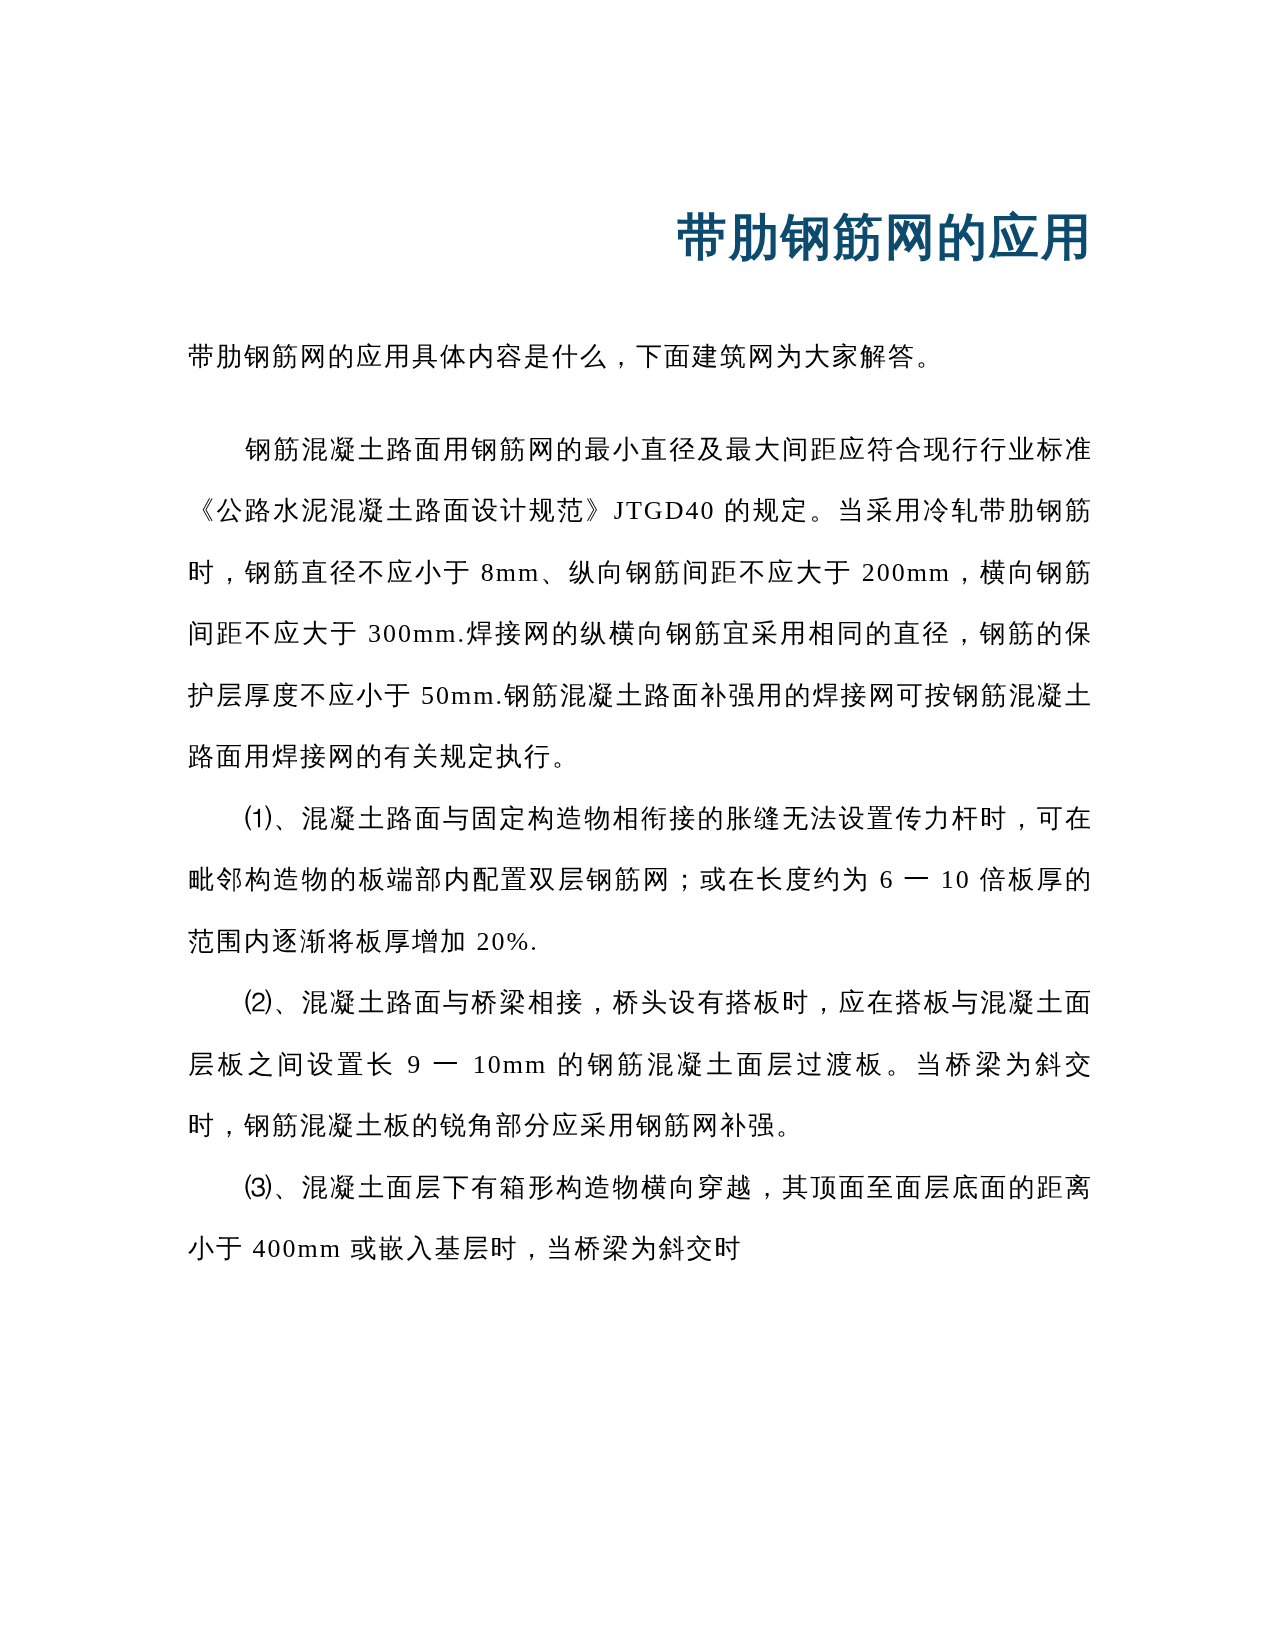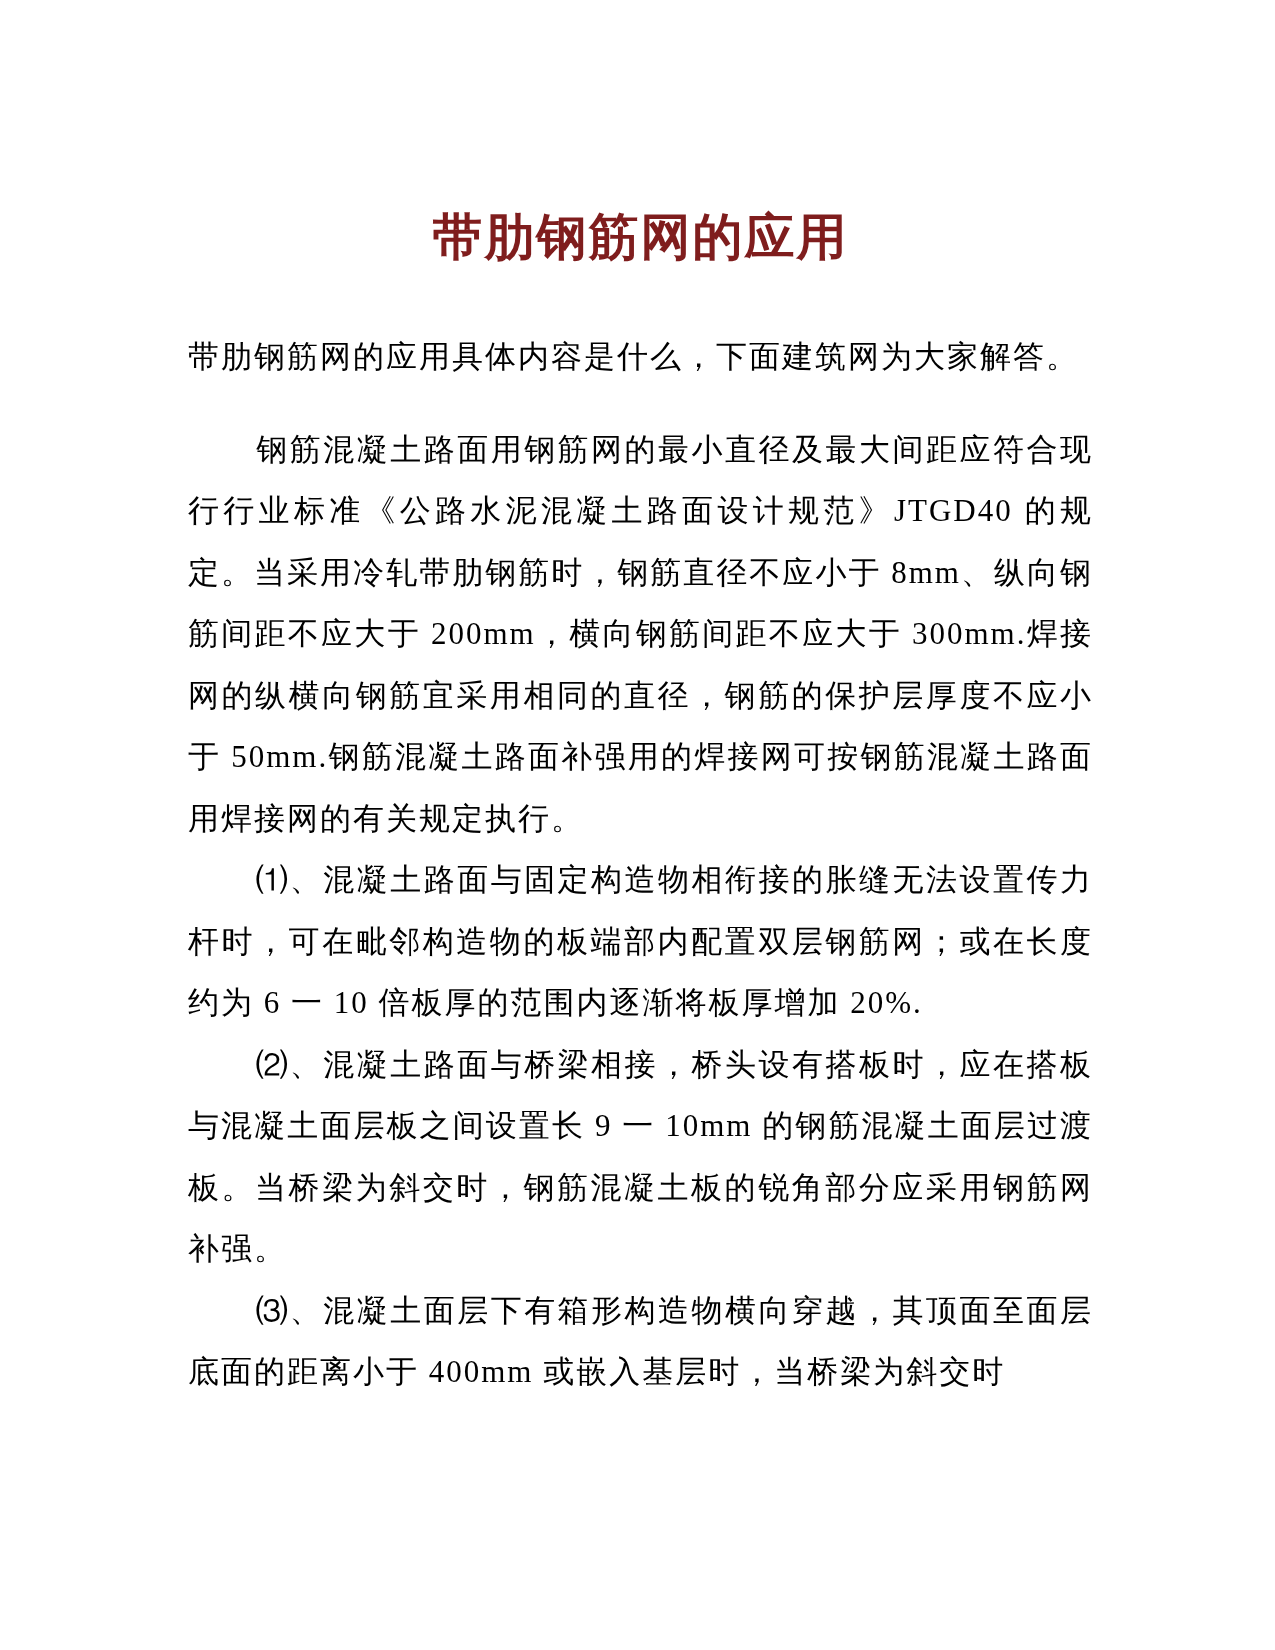--- a/index.html
+++ b/index.html
@@ -17,28 +17,28 @@
     color: #000000;
     overflow: hidden;
   }
   .doc-title {
     margin: 0;
     font-family: "DejaVu Sans", "Liberation Sans", sans-serif;
     font-weight: 700;
     font-size: 50px;
     line-height: 52px;
     letter-spacing: 2px;
-    text-align: center;
-    color: #7f1d1d;
+    text-align: right;
+    color: #0c4a6e;
   }
   .para, .heading {
     margin: 0;
     font-family: "Liberation Serif", "DejaVu Serif", serif;
     font-weight: 400;
-    font-size: 31px;
+    font-size: 26px;
     line-height: 61.5px;
     letter-spacing: 2px;
     text-align: justify;
     color: #000000;
   }
   .intro {
     margin-top: 63px;
   }
   .heading {
     margin-top: 9px;

